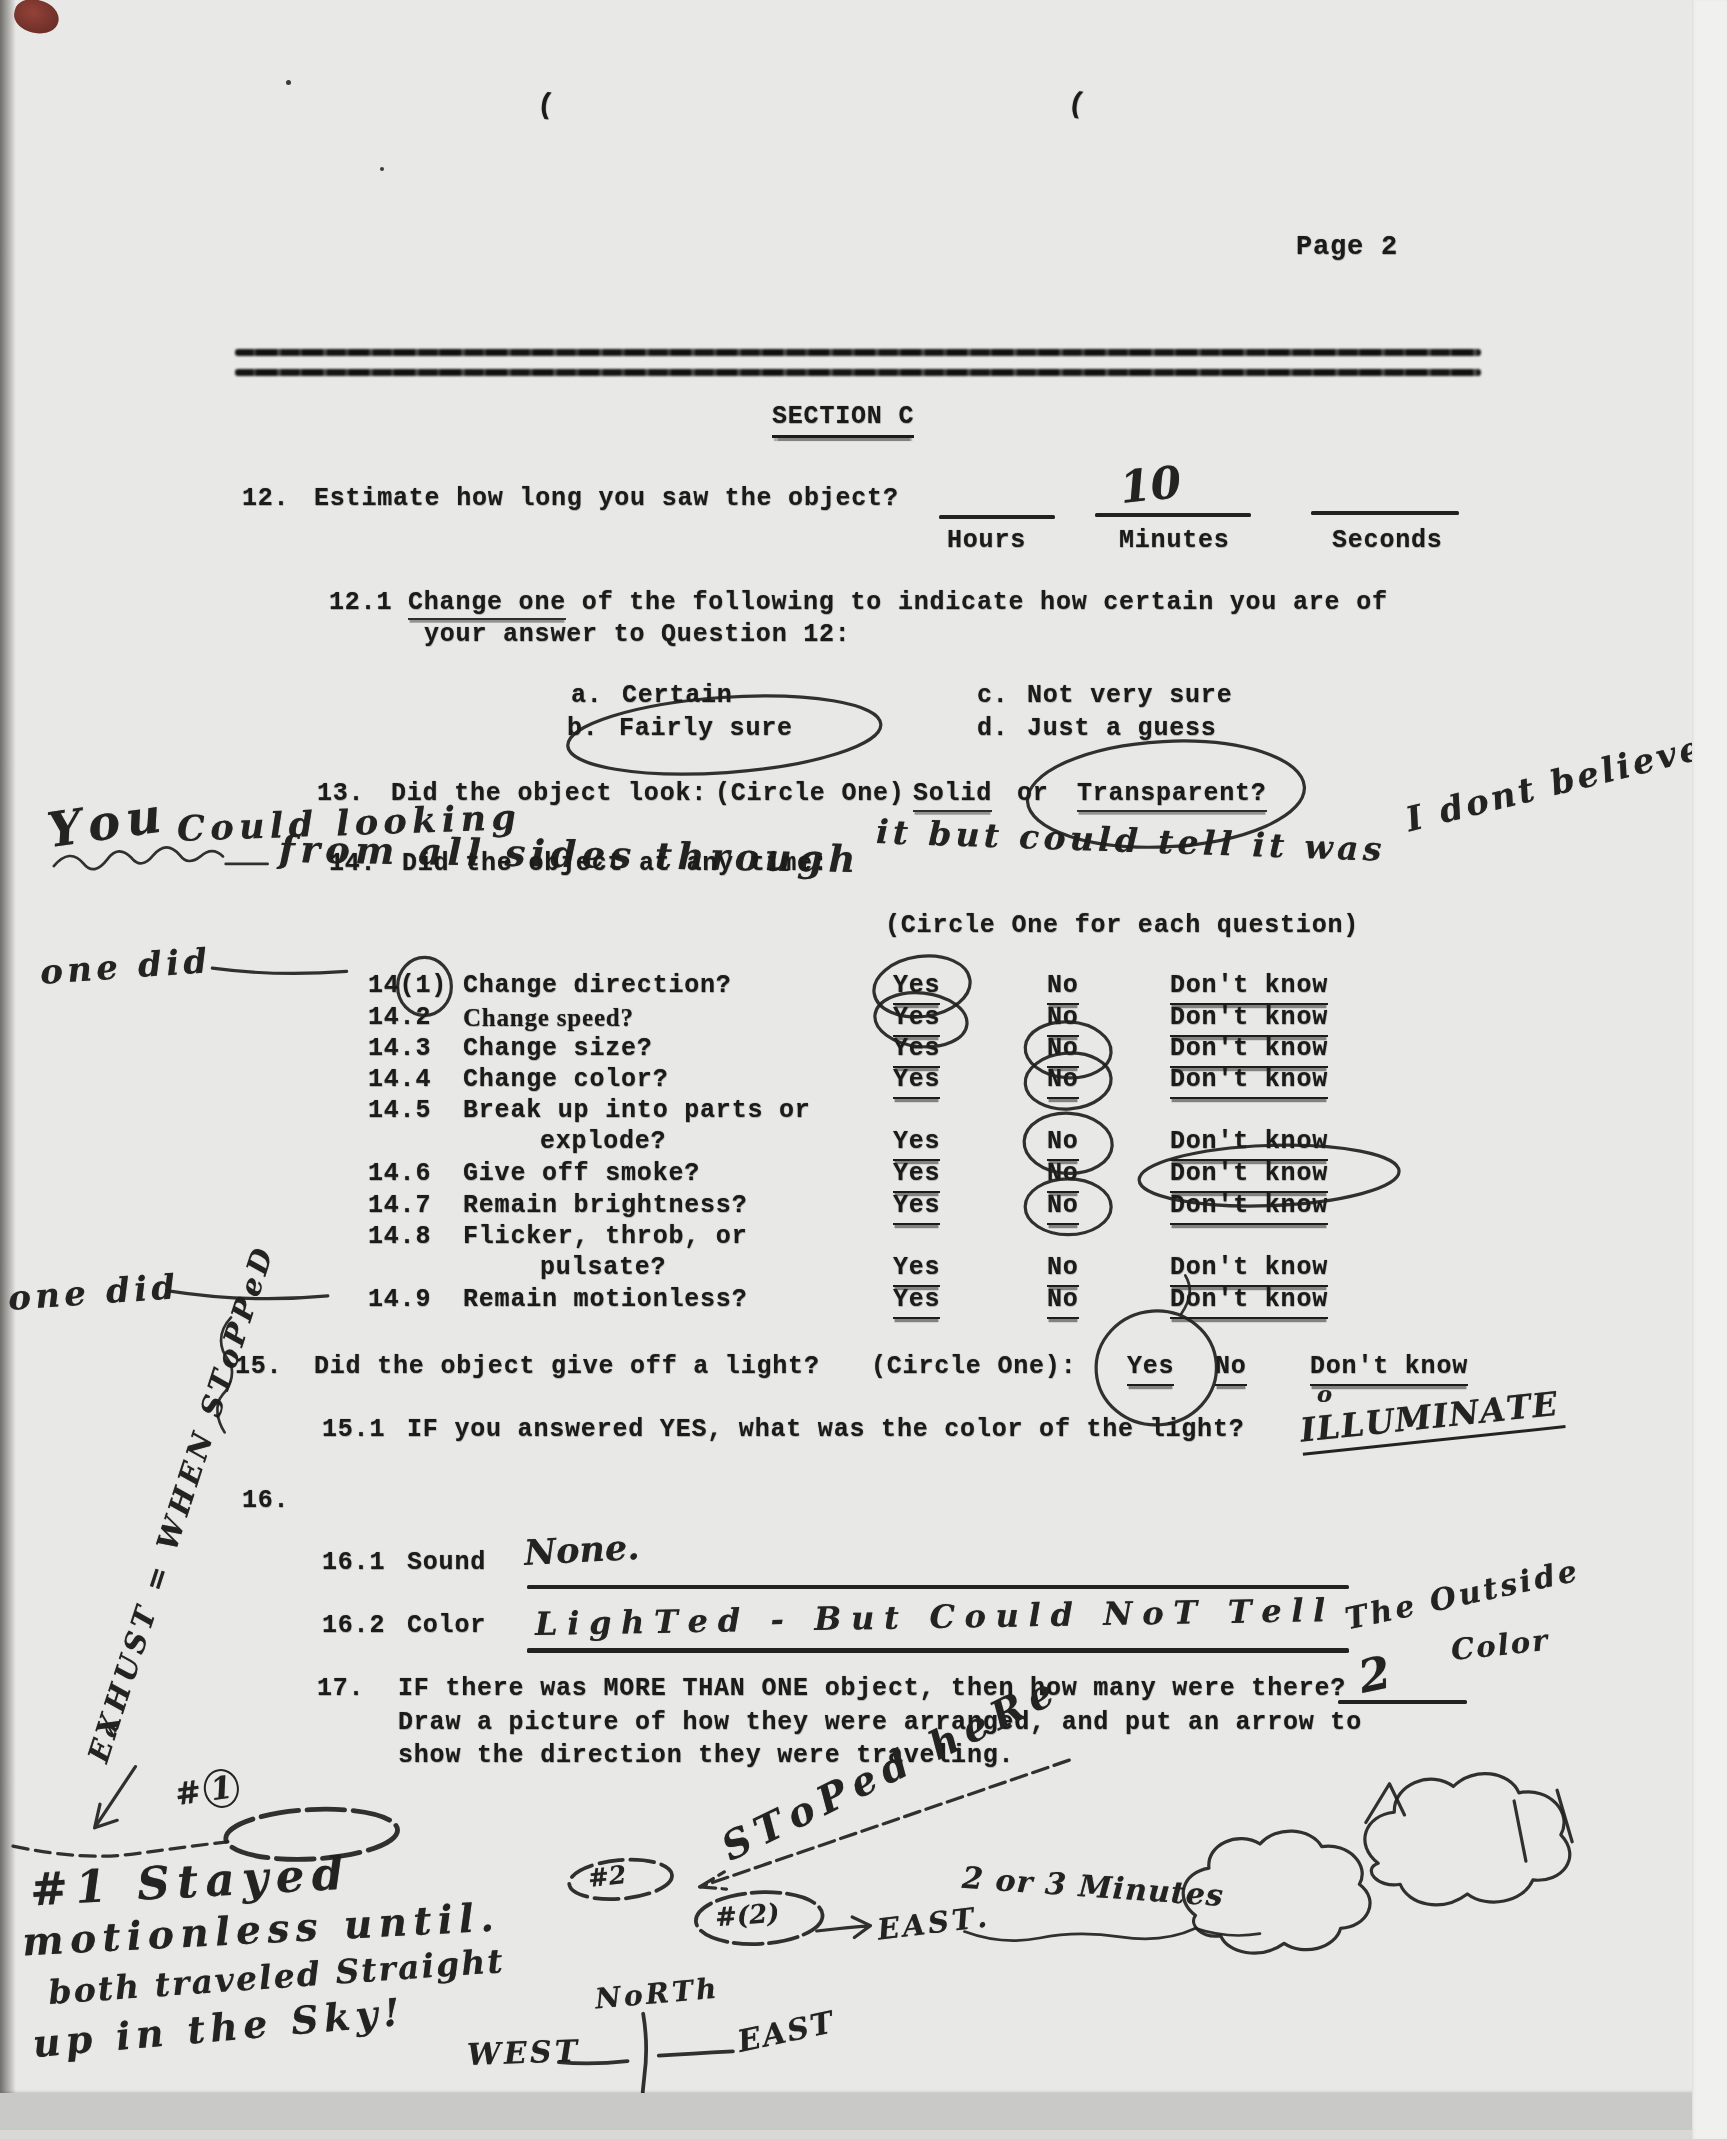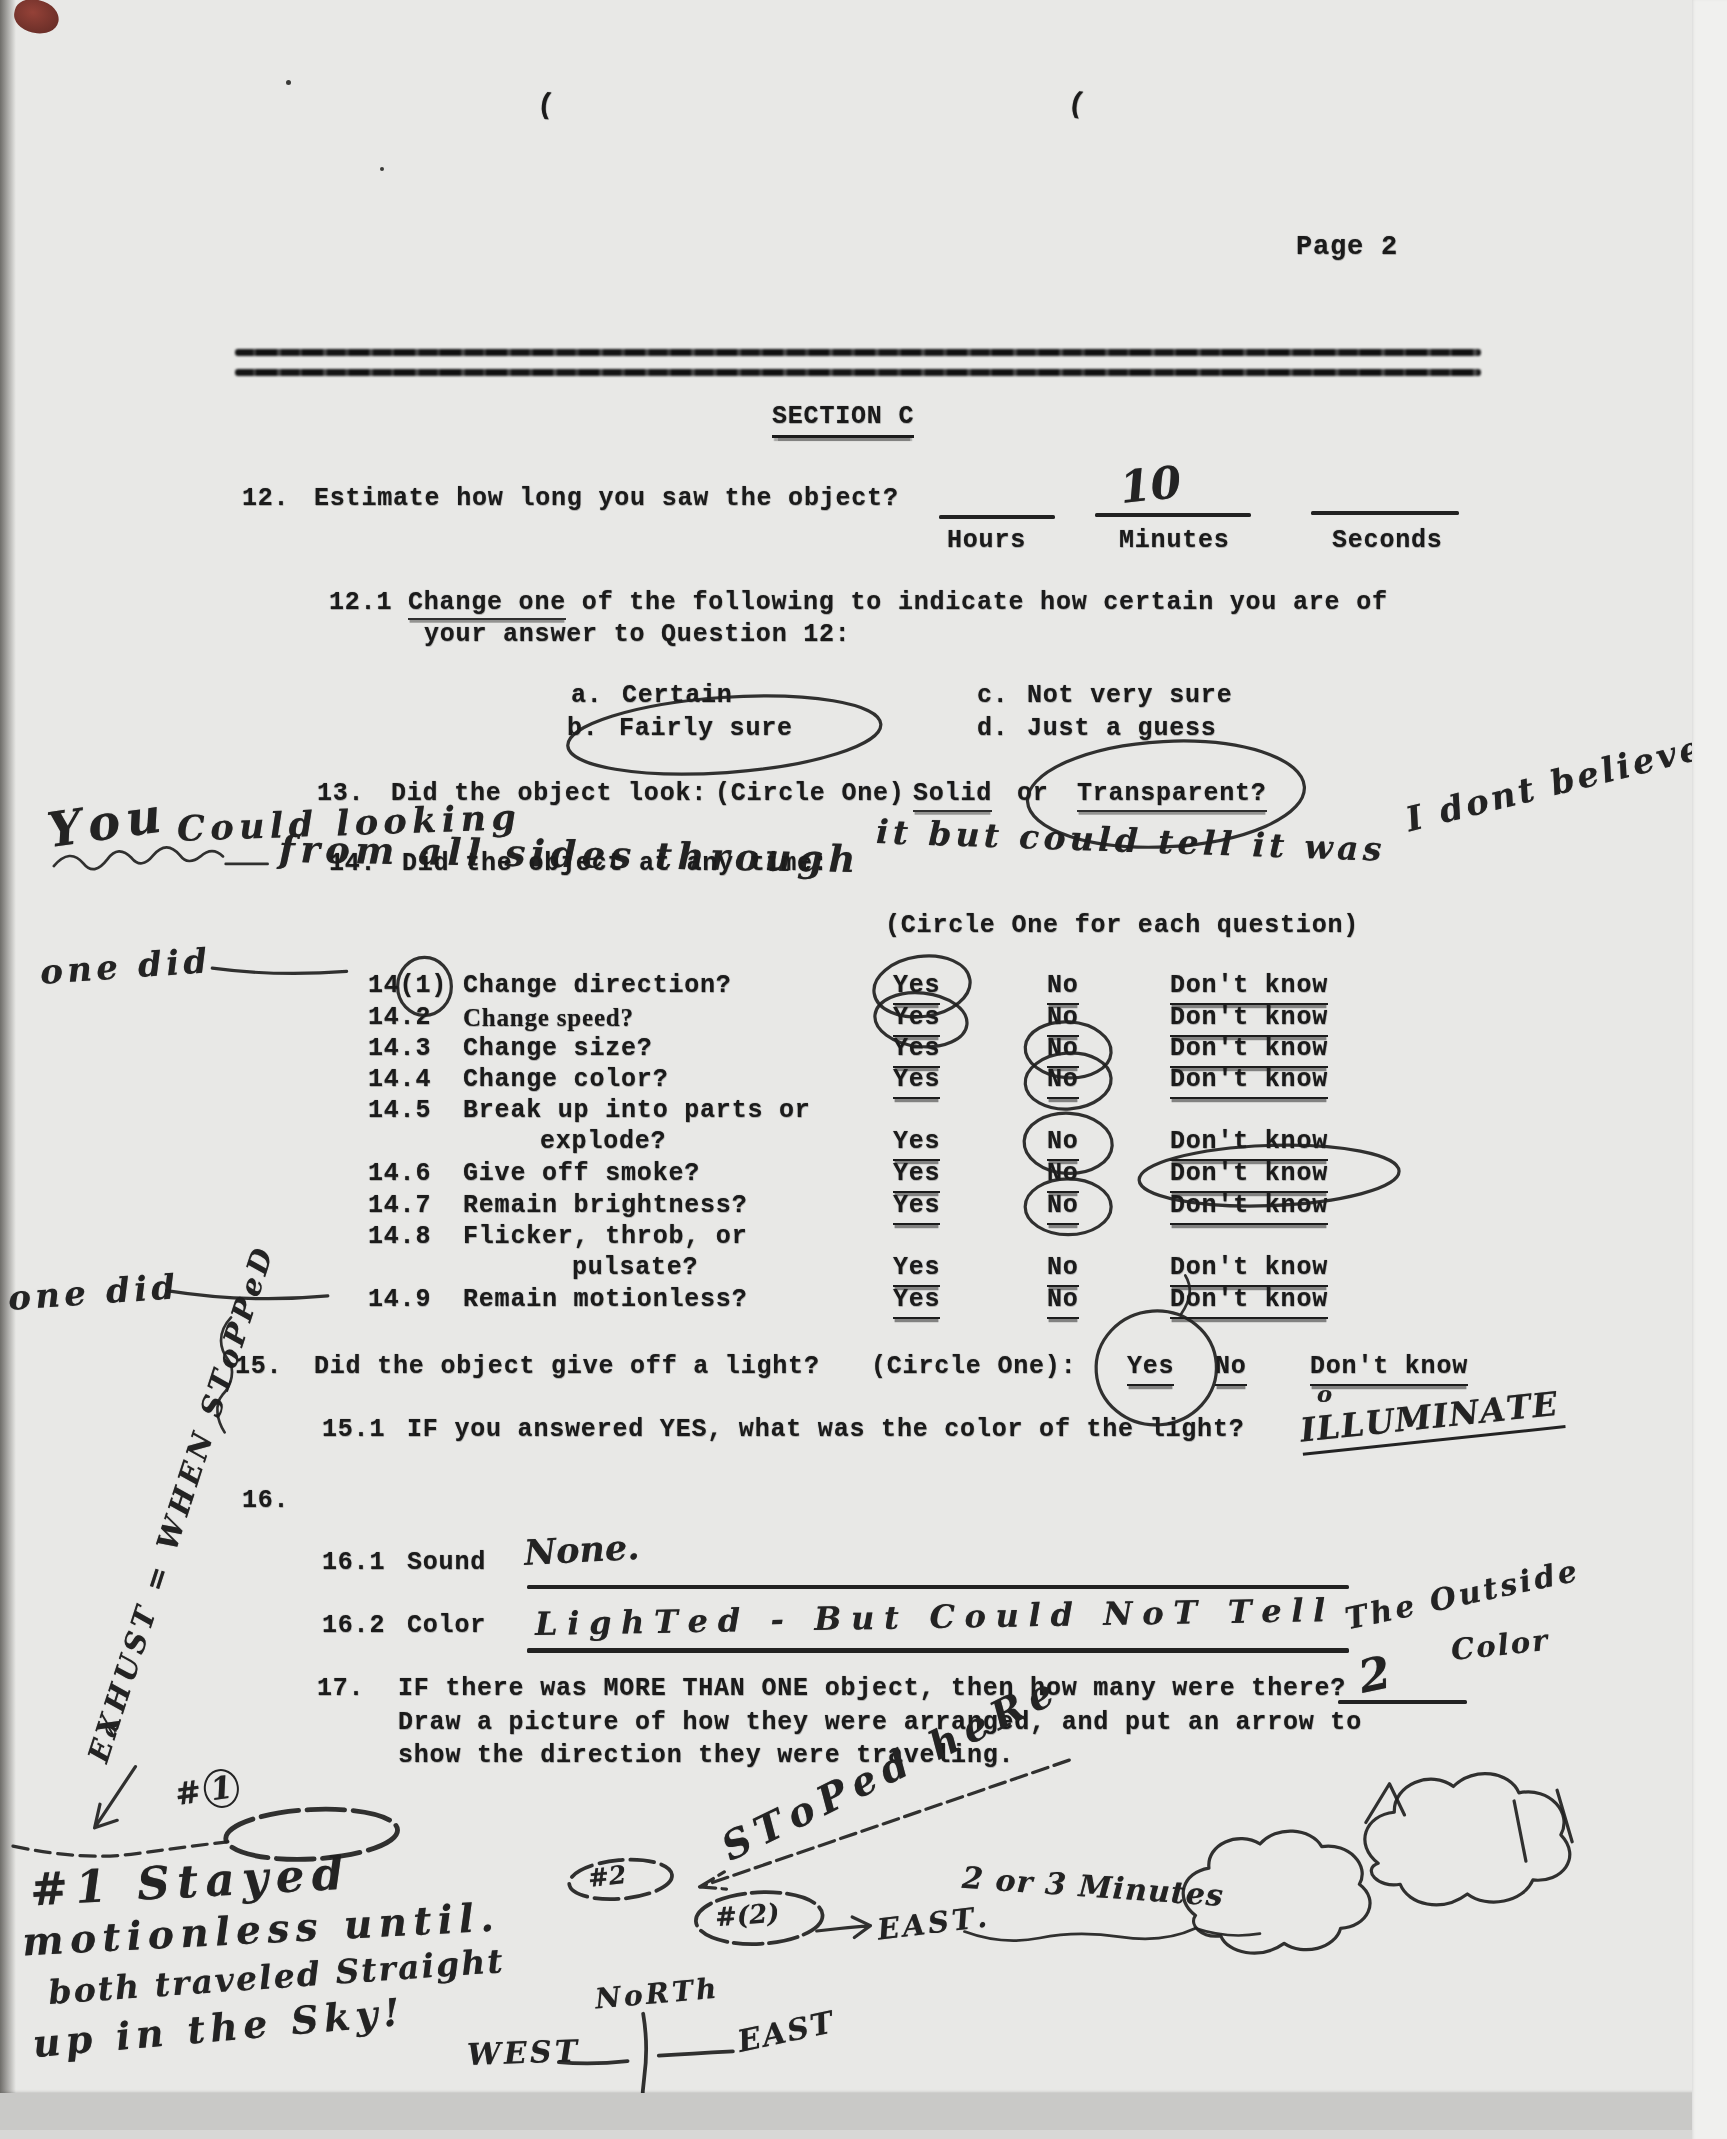--- a/index.html
+++ b/index.html
@@ -130,21 +130,21 @@
   <span class="tw au" style="left:1170px;top:1160px;">Don't know</span>
 
   <span class="tw" style="left:368px;top:1192px;">14.7</span>
   <span class="tw" style="left:463px;top:1192px;">Remain brightness?</span>
   <span class="tw au" style="left:893px;top:1192px;">Yes</span>
   <span class="tw au" style="left:1047px;top:1192px;">No</span>
   <span class="tw au" style="left:1170px;top:1192px;">Don't know</span>
 
   <span class="tw" style="left:368px;top:1223px;">14.8</span>
   <span class="tw" style="left:463px;top:1223px;">Flicker, throb, or</span>
-  <span class="tw" style="left:540px;top:1254px;margin-left:32px;">pulsate?</span>
+  <span class="tw" style="left:540px;top:1254px;">pulsate?</span>
   <span class="tw au" style="left:893px;top:1254px;">Yes</span>
   <span class="tw au" style="left:1047px;top:1254px;">No</span>
   <span class="tw au" style="left:1170px;top:1254px;">Don't know</span>
 
   <span class="tw" style="left:368px;top:1286px;">14.9</span>
   <span class="tw" style="left:463px;top:1286px;">Remain motionless?</span>
   <span class="tw au" style="left:893px;top:1286px;">Yes</span>
   <span class="tw au" style="left:1047px;top:1286px;">No</span>
   <span class="tw au" style="left:1170px;top:1286px;">Don't know</span>
 

